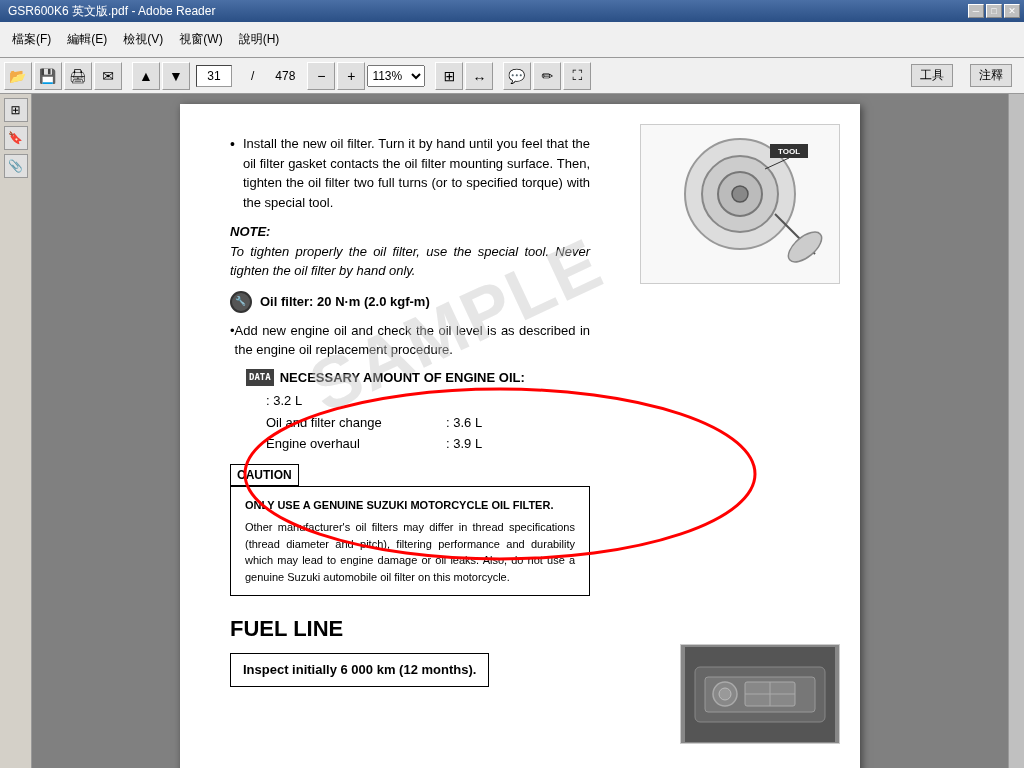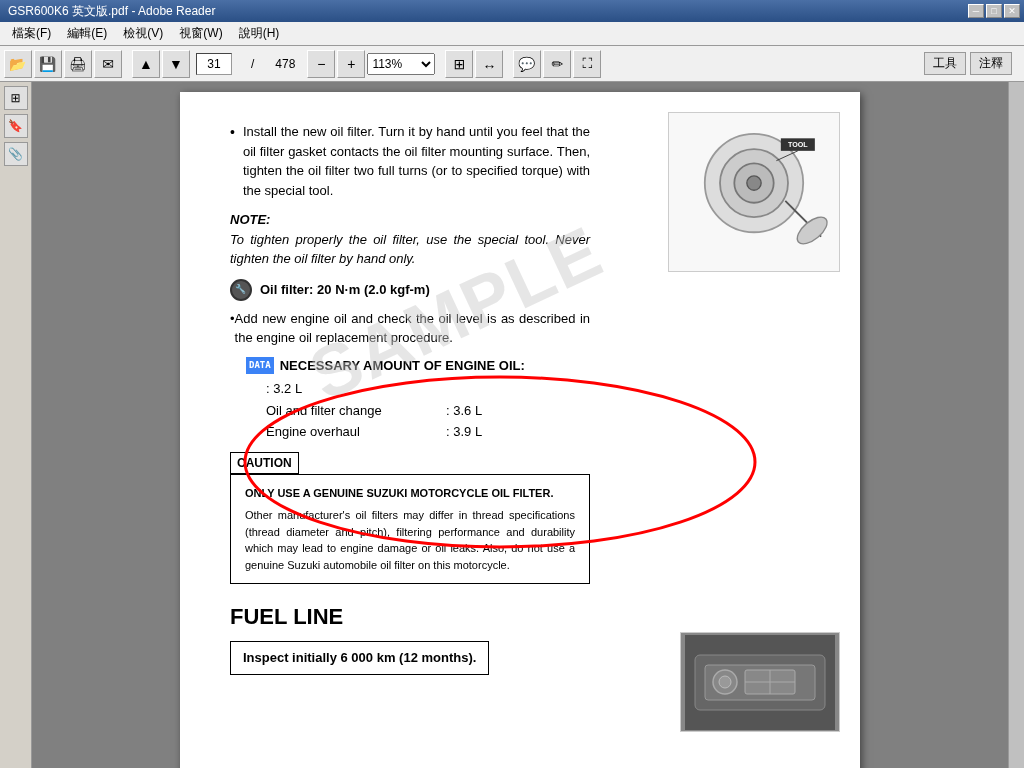--- a/index.html
+++ b/index.html
@@ -27,21 +27,21 @@
       border-left-color: #fff;
       font-size: 9px;
       display: flex; align-items: center; justify-content: center;
       cursor: pointer;
     }
     .title-btn.close { background: #c0c0c0; }
 
     
     .menu-bar {
       background: #f0f0f0;
-      height: 24px;
+      height: 36px;
       display: flex;
       align-items: center;
       padding: 0 4px;
       font-size: 12px;
       border-bottom: 1px solid #999;
     }
     .menu-item {
       padding: 2px 8px;
       cursor: pointer;
     }
@@ -74,27 +74,27 @@
       margin-left: 4px;
     }
     .tb-page-input {
       width: 36px; height: 22px;
       border: 1px inset #999;
       text-align: center;
       font-size: 12px;
     }
     .tb-page-sep { font-size: 12px; padding: 0 2px; }
     .tb-zoom-select {
-      width: 68px; height: 22px;
+      width: 58px; height: 22px;
       font-size: 12px;
     }
     .tb-right {
       margin-left: auto;
       display: flex;
-      gap: 4px;
+      gap: 17px;
       font-size: 13px;
       padding-right: 8px;
       padding-left: 28px;
     }
     .tb-right-btn {
       padding: 2px 8px;
       background: #e0e0e0;
       border: 1px solid #999;
       cursor: pointer;
       font-size: 12px;
@@ -175,21 +175,21 @@
       font-weight: bold;
       margin-right: 8px;
     }
     .torque-text { font-weight: bold; }
 
     .second-bullet { margin: 8px 0; display: flex; }
 
     .data-section { margin: 6px 0 6px 16px; }
     .data-header { display: flex; align-items: center; margin-bottom: 4px; }
     .data-icon {
-      background: #3b82f6;
+      background: #404040;
       color: white;
       font-size: 9px;
       font-weight: bold;
       padding: 2px 3px;
       margin-right: 6px;
       font-family: monospace;
     }
     .data-title { font-weight: bold; font-size: 13px; }
     .data-rows { margin-left: 20px; }
     .data-row { display: flex; margin-bottom: 2px; font-size: 13px; }
@@ -237,21 +237,21 @@
       pointer-events: none;
       letter-spacing: 2px;
       z-index: 10;
     }
 
     
     .illustration-top {
       position: absolute;
       top: 20px;
       right: 20px;
-      width: 172px;
+      width: 200px;
       height: 160px;
       border: 1px solid #ccc;
       background: #f8f8f8;
       display: flex;
       align-items: center;
       justify-content: center;
       overflow: hidden;
     }
 
     

